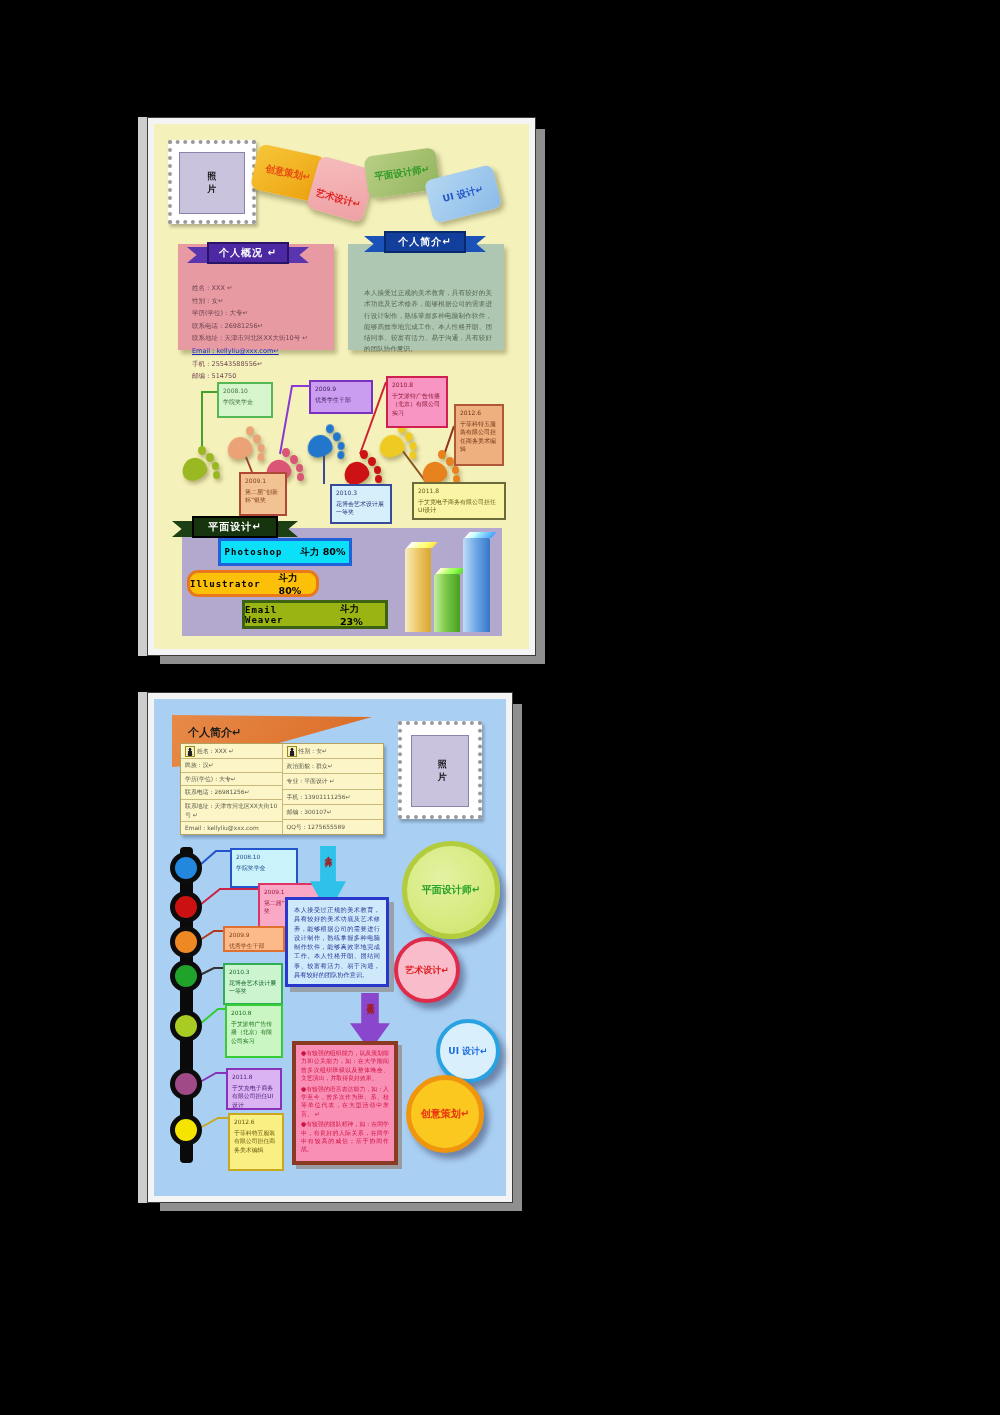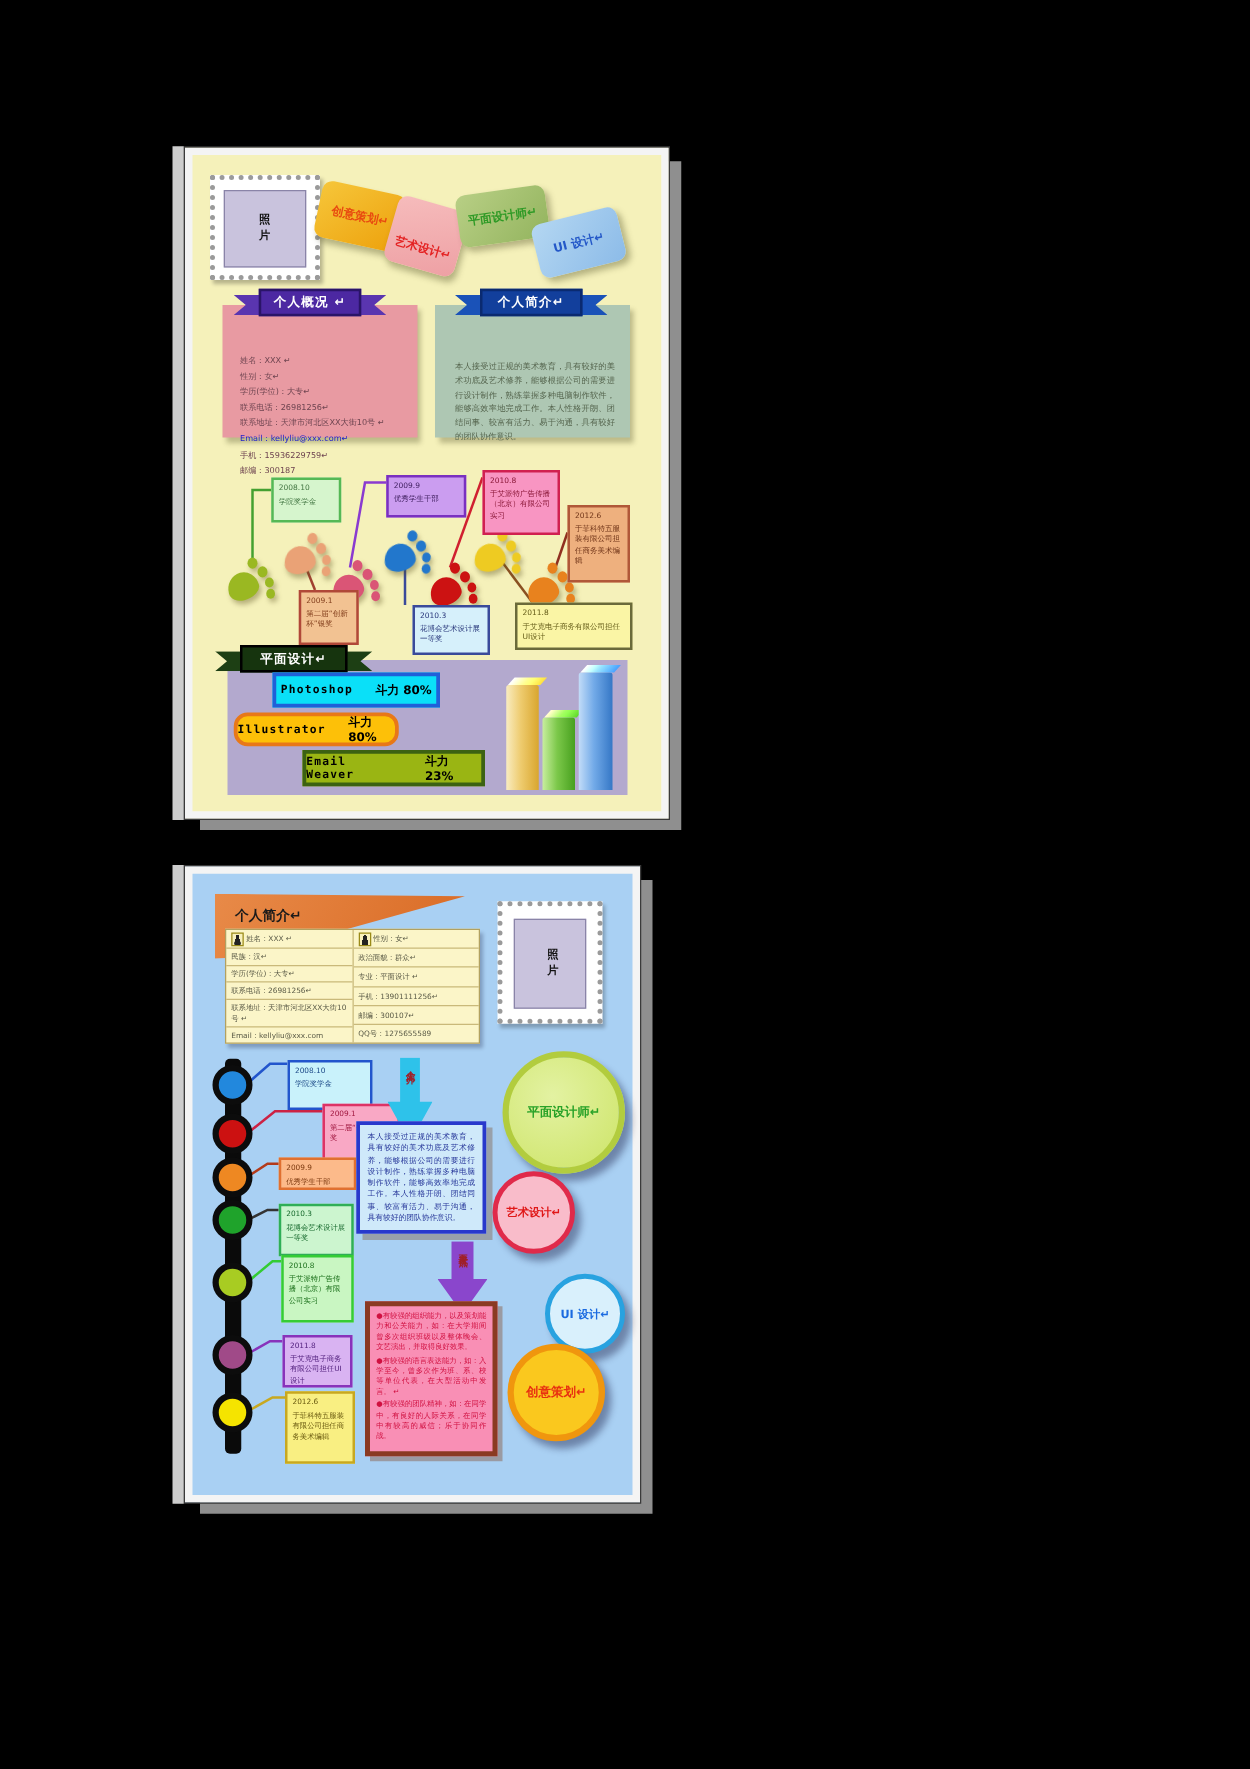--- a/index.html
+++ b/index.html
@@ -36,21 +36,21 @@
         display:flex;align-items:center;justify-content:center;
         font-weight:bold;color:#fff;font-size:10px;letter-spacing:1px;}
   .rib-purple .wing{background:#5a35b0;} .rib-purple .mid{background:#4c28a2;border-color:#2a1468;}
   .rib-navy .wing{background:#1a52b8;} .rib-navy .mid{background:#123f9c;border-color:#0a2a70;}
   .rib-green .wing{background:#1d3f14;} .rib-green .mid{background:#16340e;border-color:#000;}
 
   .note{box-shadow:3px 4px 4px rgba(60,60,20,.3);}
   .pinkbox{background:#e89aa2;}
   .sagebox{background:#aec7b3;}
   .pinkbox .ln{font-size:6.5px;line-height:12.6px;color:#6e4450;}
-  .pinkbox .ln.link{color:#2222cc;}
+  .pinkbox .ln.link{color:#2222cc;text-decoration:underline;}
   .sagebox .txt{font-size:6.6px;line-height:11.3px;color:#56664f;text-align:justify;}
 
   
   .tb{border-style:solid;border-width:2px;padding:3px 4px;box-sizing:border-box;
       font-size:6px;line-height:8.6px;}
   .tb .d{margin-bottom:2px;}
 
   
   .paw{width:38px;height:37px;filter:drop-shadow(2px 3px 2px rgba(90,80,30,.4));}
   .paw i{position:absolute;background:var(--c);}
@@ -136,29 +136,29 @@
         <span>UI 设计↵</span>
       </div>
 
     <div class="abs note pinkbox" style="left:24px;top:120px;width:156px;height:106px;padding:38px 8px 0 14px;box-sizing:border-box;">
       <div class="ln">姓名：XXX ↵</div>
       <div class="ln">性别：女↵</div>
       <div class="ln">学历(学位)：大专↵</div>
       <div class="ln">联系电话：26981256↵</div>
       <div class="ln">联系地址：天津市河北区XX大街10号 ↵</div>
       <div class="ln link">Email：kellyliu@xxx.com↵</div>
-      <div class="ln">手机：15936229759↵</div>
-      <div class="ln">邮编：300187</div>
+      <div class="ln">手机：25543588556↵</div>
+      <div class="ln">邮编：514750</div>
     </div>
 
     <div class="abs note sagebox" style="left:194px;top:120px;width:156px;height:106px;padding:44px 12px 0 16px;box-sizing:border-box;">
       <div class="txt">本人接受过正规的美术教育，具有较好的美术功底及艺术修养，能够根据公司的需要进行设计制作，熟练掌握多种电脑制作软件，能够高效率地完成工作。本人性格开朗、团结同事、较富有活力、易于沟通，具有较好的团队协作意识。</div>
     </div>
 
-    <div class="abs ribbon rib-purple" style="left:33px;top:107px;width:122px;">
+    <div class="abs ribbon rib-purple" style="left:33px;top:118px;width:122px;">
       <div class="wing wl"></div>
       <div class="wing wr"></div>
       <div class="mid">个人概况 ↵</div>
     </div>
     <div class="abs ribbon rib-navy" style="left:210px;top:107px;width:122px;">
       <div class="wing wl"></div>
       <div class="wing wr"></div>
       <div class="mid">个人简介↵</div>
     </div>
 

